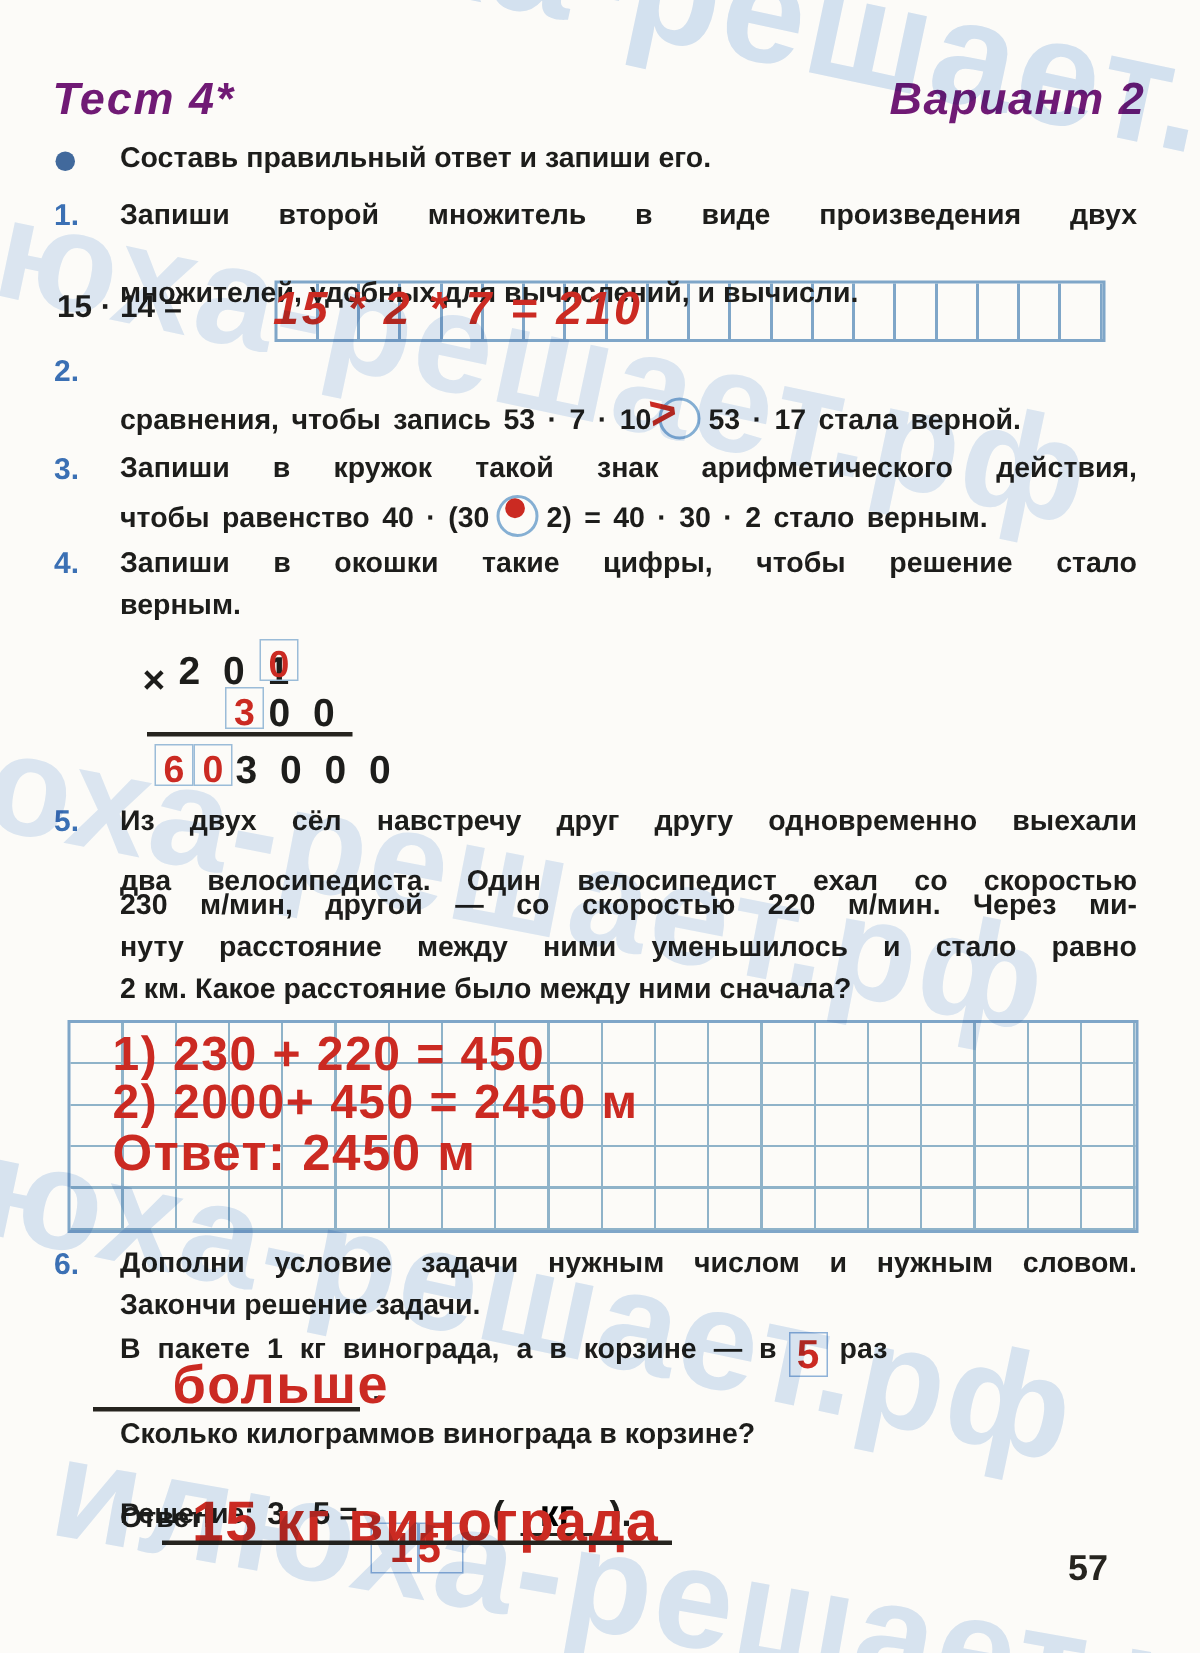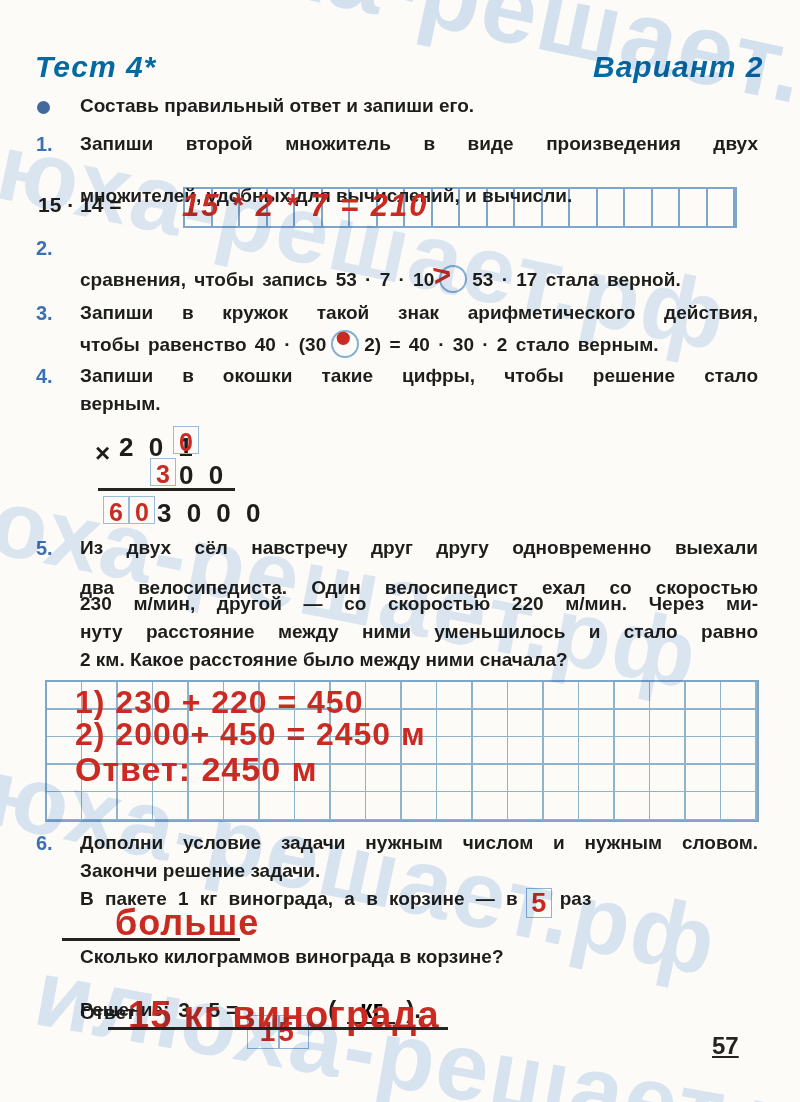--- a/index.html
+++ b/index.html
@@ -10,21 +10,21 @@
     color:#1d1d1b;
   }
   .abs { position:absolute; }
   
   .wm {
     position:absolute; white-space:nowrap; font-weight:bold;
     color:#b5cfee; opacity:.55; mix-blend-mode:multiply;
     letter-spacing:2px; pointer-events:none; z-index:5;
   }
   
-  .head-title { font-size:30px; font-weight:bold; font-style:italic; color:#0369a1; letter-spacing:1px; z-index:2; }
+  .head-title { font-size:30px; font-weight:bold; font-style:italic; color:#701a75; letter-spacing:1px; z-index:2; }
   
   .tline { font-size:19px; font-weight:600; color:#1d1d1b; width:678px; height:28px; white-space:nowrap; z-index:2; }
   .stretch { white-space:normal; text-align:justify; text-align-last:justify; }
   .task-num { font-size:20px; font-weight:bold; color:#3b70b4; z-index:2; }
   .bullet { width:13px; height:13px; border-radius:50%; background:#41699c; z-index:2; }
   
   .circle { display:inline-block; width:24px; height:24px; border:2px solid #85afd3; border-radius:50%; vertical-align:-7px; position:relative; margin:0 5px; }
   .red-mark { position:absolute; color:#cb2a22; font-weight:bold; z-index:3; }
   .gt-mark { font-size:31px; left:-8px; top:-10px; transform:rotate(-8deg); }
   .dot-mark { font-size:46px; left:2px; top:-17px; line-height:1; }
@@ -52,21 +52,21 @@
       repeating-linear-gradient(180deg, transparent 0 26.1px, #8fb3c9 26.1px 27.6px);
     z-index:1;
   }
   .hw { position:absolute; color:#cb2a22; font-weight:bold; white-space:nowrap; z-index:3; letter-spacing:1px; }
   .blackline { position:absolute; background:#26241f; height:3px; z-index:4; }
   .sol-box { position:relative; display:inline-block; width:60px; height:32px; border:1.5px solid #8fb2d8; text-align:center;margin-top:45px; }
   .sol-box .divider { position:absolute; left:50%; top:0; width:1.5px; height:100%; background:#8fb2d8; }
   .sol-box span { font-size:28px; line-height:31px; letter-spacing:3px; position:relative; z-index:1; }
   .unit { display:inline-block; width:48px; text-align:center; border-bottom:2.5px solid #26241f; color:#000000; font-weight:bold; font-size:25px; line-height:26px; margin:0 2px; vertical-align:-4px; }
   .paren { font-size:24px; font-weight:600; }
-  .page-num { font-size:24px; font-weight:bold; color:#26241f; z-index:2;text-decoration:underline; }
+  .page-num { font-size:24px; font-weight:bold; color:#26241f; z-index:2; }
 </style>
 </head>
 <body>
 
 <div class="page">
 
   <div class="wm" style="left:55px; top:-50px; font-size:100px; transform:rotate(12deg);">илюха-решает.рф</div>
   <div class="wm" style="left:-130px; top:175px; font-size:95px; transform:rotate(12deg); opacity:.45;">илюха-решает.рф</div>
   <div class="wm" style="left:-160px; top:520px; font-size:95px; transform:rotate(11deg); opacity:.45;">илюха-решает.рф</div>
   <div class="wm" style="left:-140px; top:800px; font-size:95px; transform:rotate(12deg); opacity:.5;">илюха-решает.рф</div>

